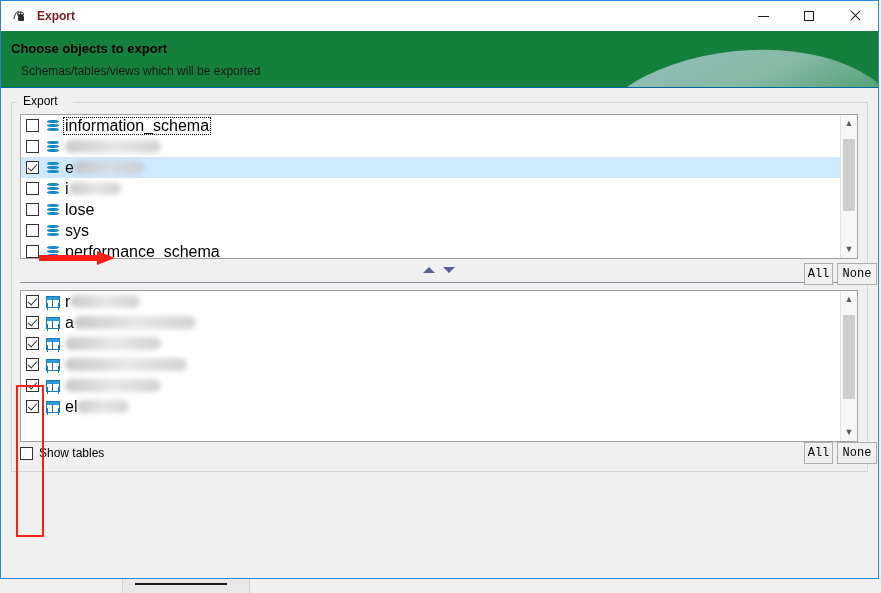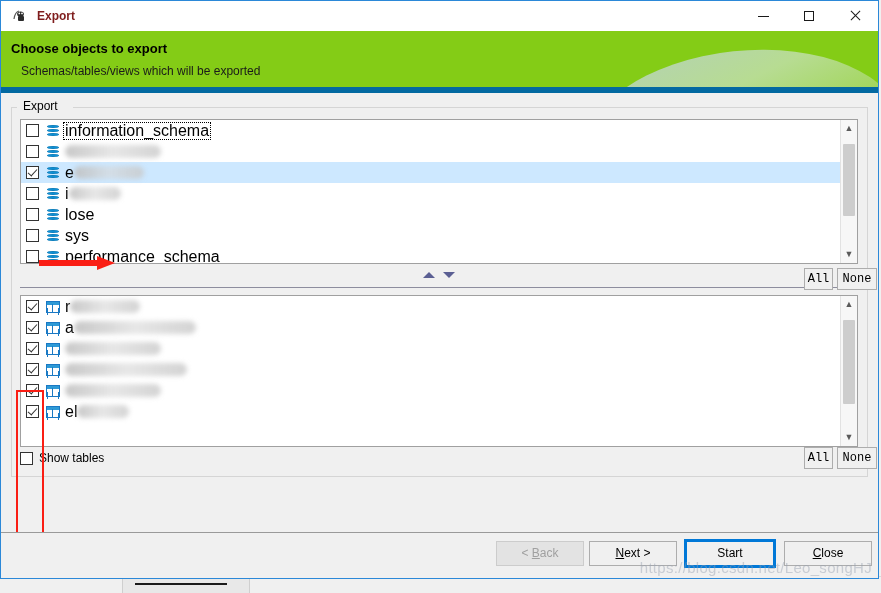--- a/index.html
+++ b/index.html
@@ -112,23 +112,23 @@
     width: 13px; height: 1px;
     background: #1a1a1a;
   }
   .glyph-close::before { transform: rotate(45deg); }
   .glyph-close::after  { transform: rotate(-45deg); }
 
   
   .header {
     position: relative;
     height: 56px;
-    background: #84cc16;
+    background: #15803d;
     overflow: hidden;
-    border-bottom: 6px solid #0369a1;
+    border-bottom: 1px solid #0369a1;
     padding-left: 17px;
   }
   .header-swoosh {
     position: absolute;
     right: -20px;
     top: 20px;
     width: 320px;
     height: 90px;
     border-radius: 50% 50% 0 0 / 100% 100% 0 0;
     background: linear-gradient(160deg, rgba(195,210,238,0.75) 0%, rgba(225,233,248,0.55) 45%, rgba(248,250,254,0.15) 100%);
@@ -695,27 +695,14 @@
       <button class="btn btn-sm" id="table-none-btn">None</button>
     </div>
 
     <div class="annot-rect" id="annot-checkbox-rect"></div>
     <svg id="annot-arrow" viewBox="0 0 76 14">
       <path d="M0 7 L60 7" stroke="#fa1e14" stroke-width="6" fill="none"></path>
       <path d="M58 0 L76 7 L58 14 Z" fill="#fa1e14"></path>
     </svg>
   </div>
 
-  <div class="footer">
-    <button class="btn footer-btn disabled" id="back-button">
-      <span>&lt; </span><span class="mnemonic">B</span><span>ack</span>
-    </button>
-    <button class="btn footer-btn" id="next-button">
-      <span class="mnemonic">N</span><span>ext &gt;</span>
-    </button>
-    <button class="btn footer-btn" id="start-button">Start</button>
-    <button class="btn footer-btn" id="close-button">
-      <span class="mnemonic">C</span><span>lose</span>
-    </button>
-    <div id="watermark">https://blog.csdn.net/Leo_songHJ</div>
-  </div>
 
 </div>
 
 </body></html>

